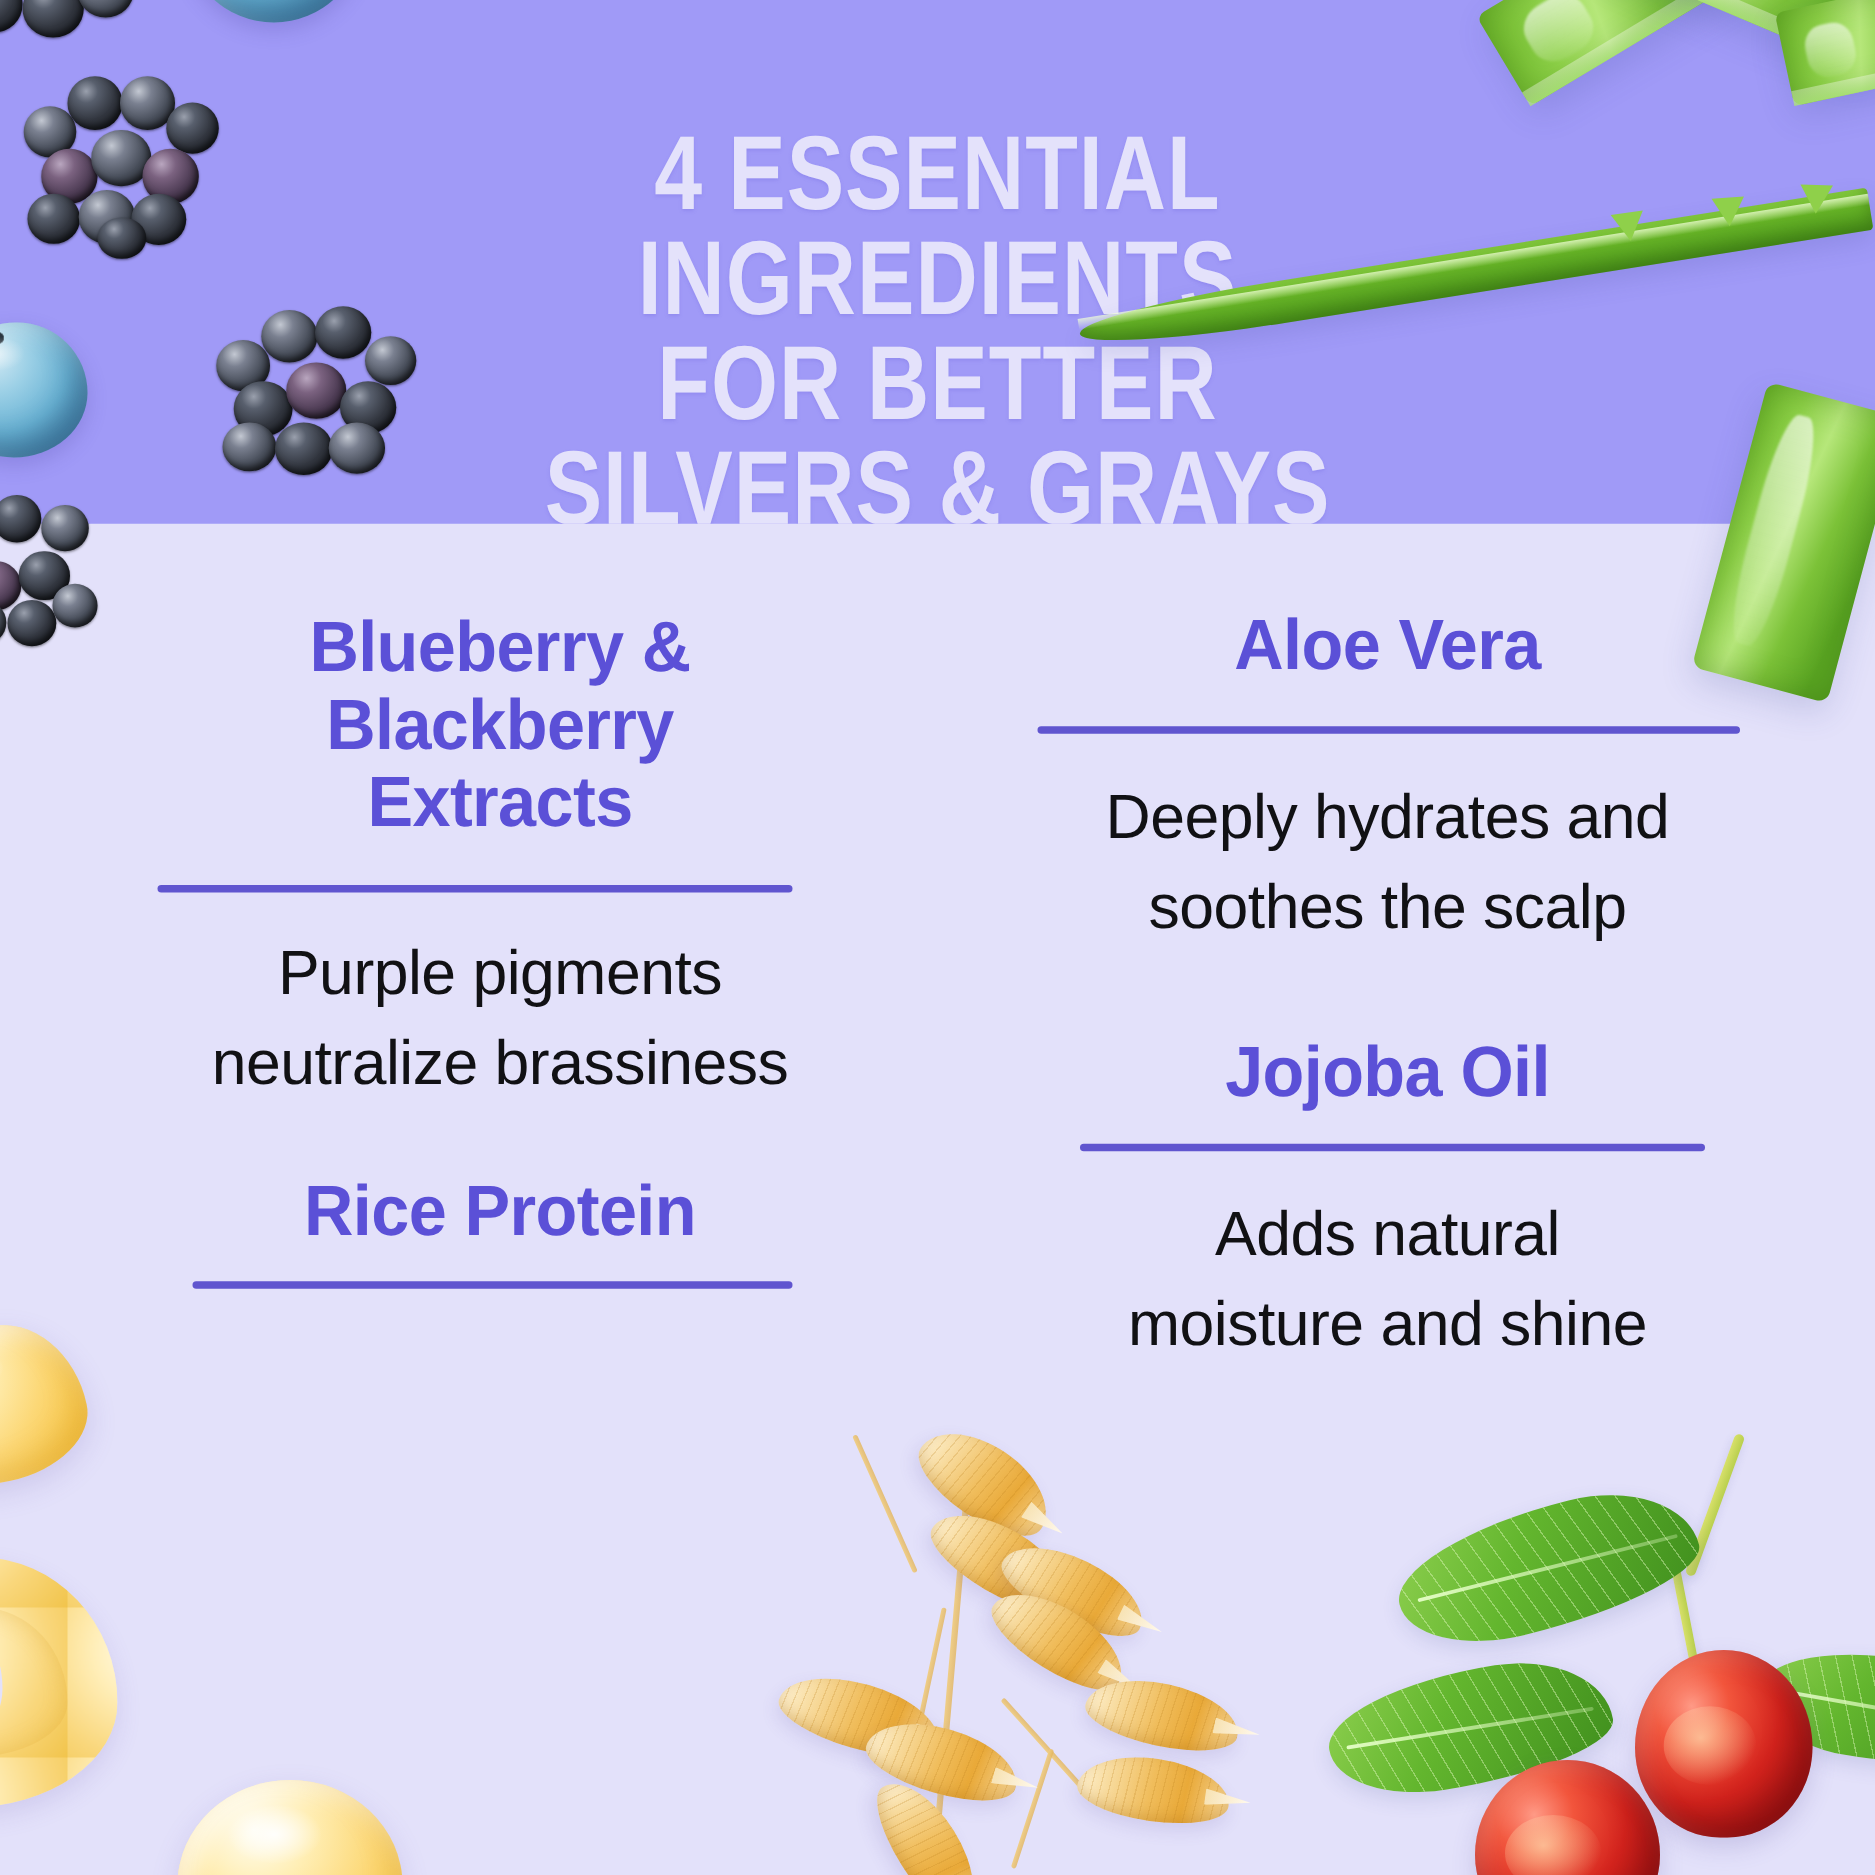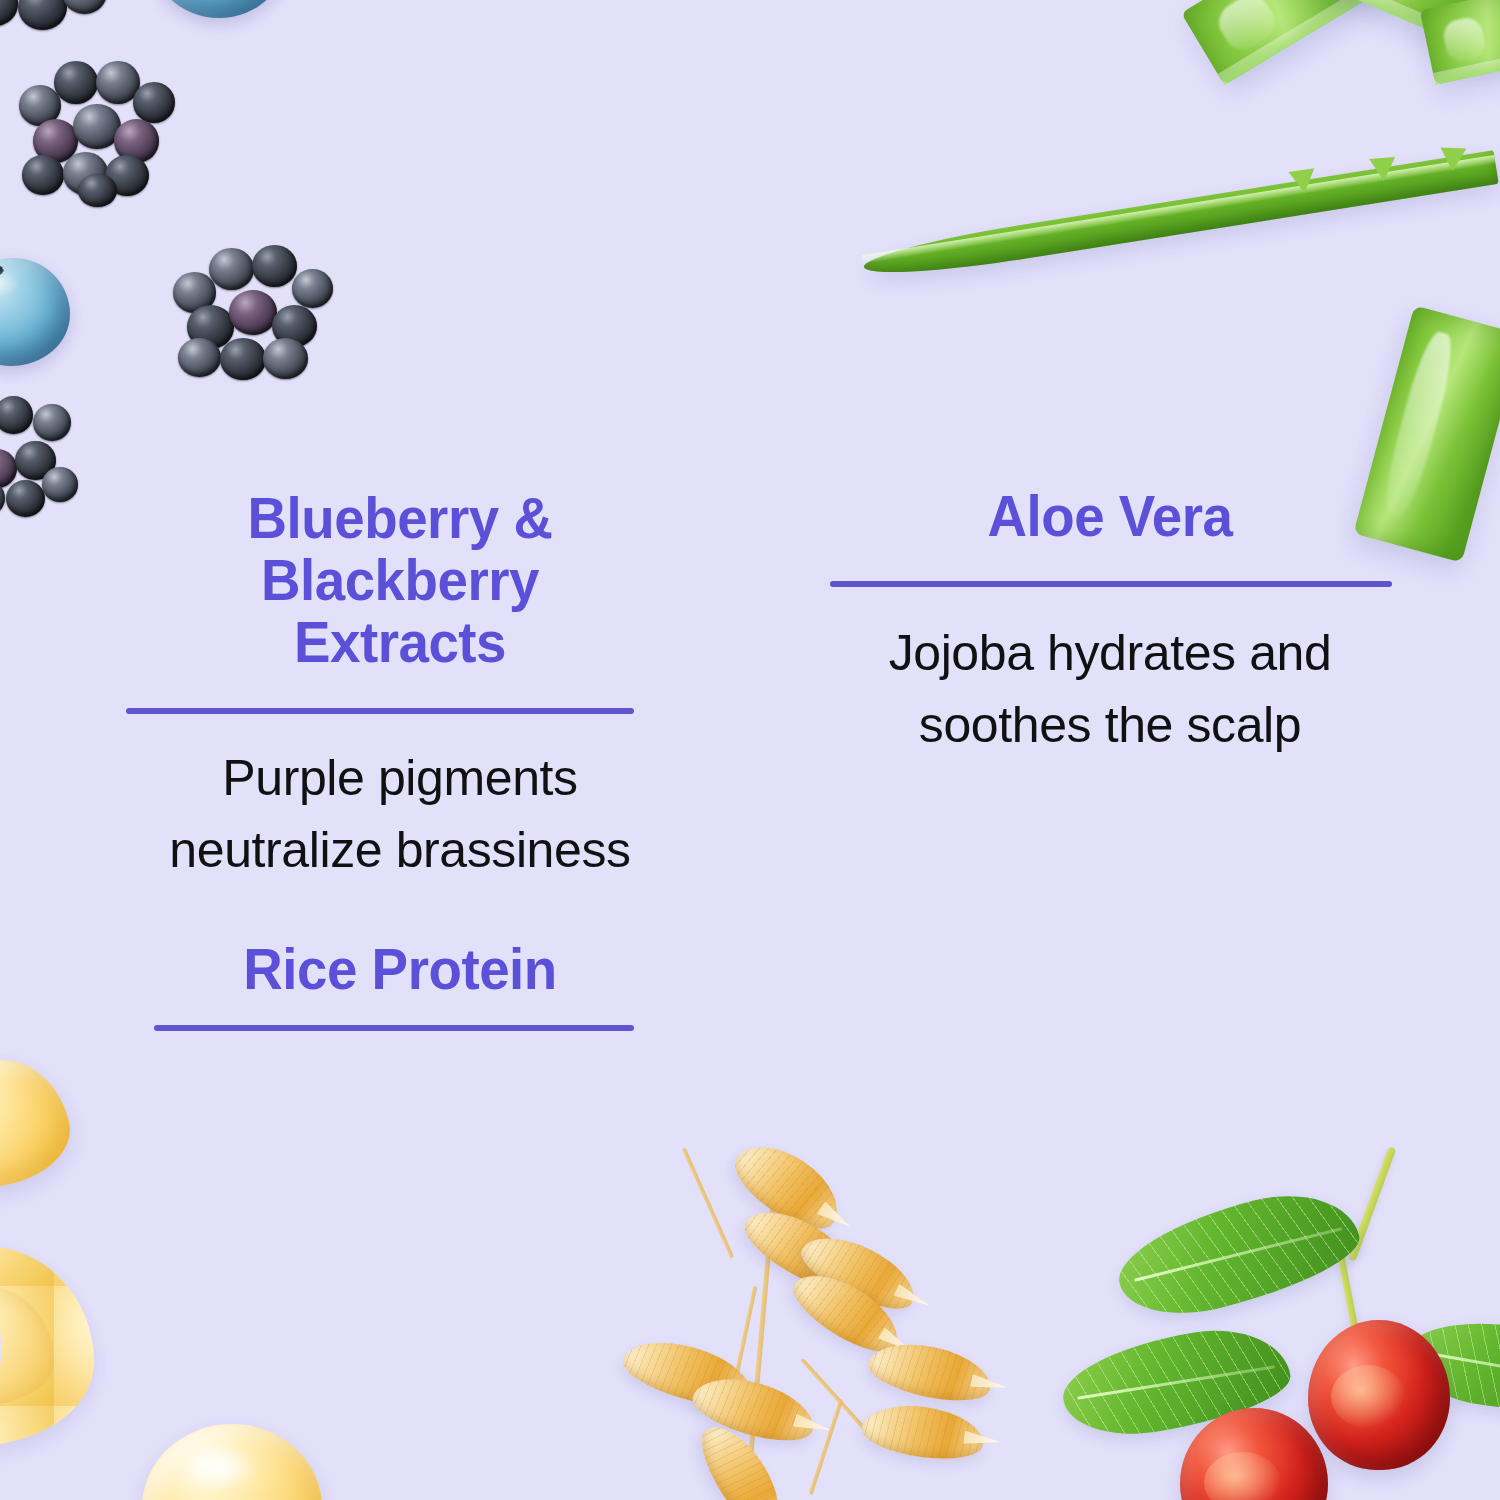--- a/index.html
+++ b/index.html
@@ -325,20 +325,26 @@
       <div class="aloe-leaf" style="position:absolute;left:0;top:44px;width:640px;height:34px;
            border-radius:60% 8px 8px 60%/40px 8px 8px 40px;transform:rotate(-9deg);">
         <div class="hi"></div>
       </div>
       <div class="thorn" style="left:430px;top:14px;transform:rotate(172deg);"></div>
       <div class="thorn" style="left:510px;top:2px;transform:rotate(176deg);"></div>
       <div class="thorn" style="left:580px;top:-8px;transform:rotate(182deg);"></div>
     </div>
   </div>
 
+  <div class="band">
+    <div class="band-title">4 ESSENTIAL
+INGREDIENTS
+FOR BETTER
+SILVERS &amp; GRAYS</div>
+  </div>
 
   <div class="blackberry deco layer-front" style="left:-48px;top:388px;width:150px;height:132px;">
 
     <div class="d" style="left:28%;top:6%;width:26%;height:29%"></div>
     <div class="d lt" style="left:54%;top:12%;width:25%;height:28%"></div>
     <div class="d pp" style="left:16%;top:46%;width:27%;height:30%"></div>
     <div class="d" style="left:42%;top:40%;width:27%;height:30%"></div>
     <div class="d lt" style="left:10%;top:70%;width:25%;height:27%"></div>
     <div class="d" style="left:36%;top:70%;width:26%;height:28%"></div>
     <div class="d lt" style="left:60%;top:60%;width:24%;height:26%"></div>
@@ -365,24 +371,30 @@
         <div class="ing-title t-big b2-title" style="white-space:pre-line;">Rice Protein</div>
         <div class="rule b2-rule"></div>
       </div>
     </div>
 
     <div class="col col-right">
 
       <div class="block">
         <div class="ing-title t-big b1-title" style="white-space:pre-line;">Aloe Vera</div>
         <div class="rule b1-rule"></div>
-        <div class="ing-desc b1-desc" style="white-space:pre-line;">Jojoba hydrates and
+        <div class="ing-desc b1-desc" style="white-space:pre-line;">Deeply hydrates and
 soothes the scalp</div>
       </div>
 
+      <div class="block">
+        <div class="ing-title t-big b2-title" style="white-space:pre-line;">Jojoba Oil</div>
+        <div class="rule b2-rule"></div>
+        <div class="ing-desc b2-desc" style="white-space:pre-line;">Adds natural
+moisture and shine</div>
+      </div>
     </div>
   </div>
 
   <div class="deco layer-back" style="left:-110px;top:1060px;width:330px;height:440px;">
 
     <div class="oil deco" style="left:14px;top:4px;width:164px;height:124px;border-radius:62% 38% 44% 56%/58% 62% 38% 42%;transform:rotate(-12deg);"></div>
 
     <div class="oil-ring deco" style="left:-46px;top:186px;width:250px;height:200px;border-radius:56% 44% 48% 52%/52% 58% 42% 48%;"></div>
     <div class="deco" style="left:-8px;top:226px;width:120px;height:116px;border-radius:58% 42% 46% 54%/50% 56% 44% 50%;background:#e3e1fa;"></div>
   </div>

